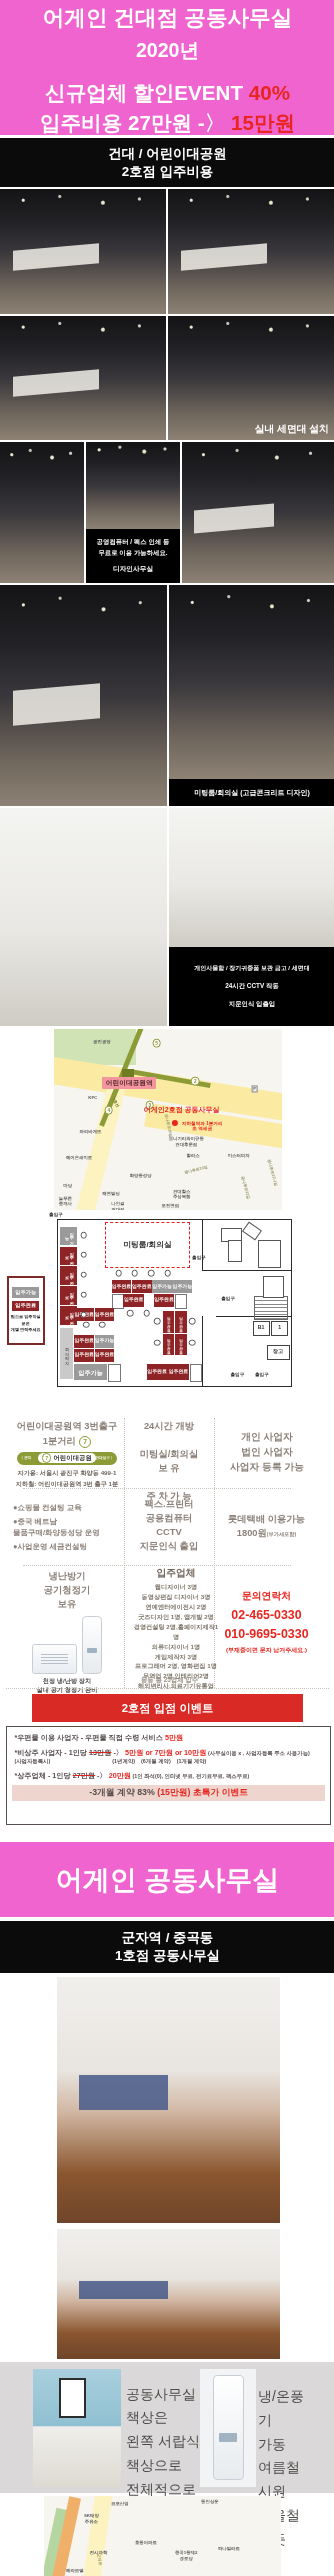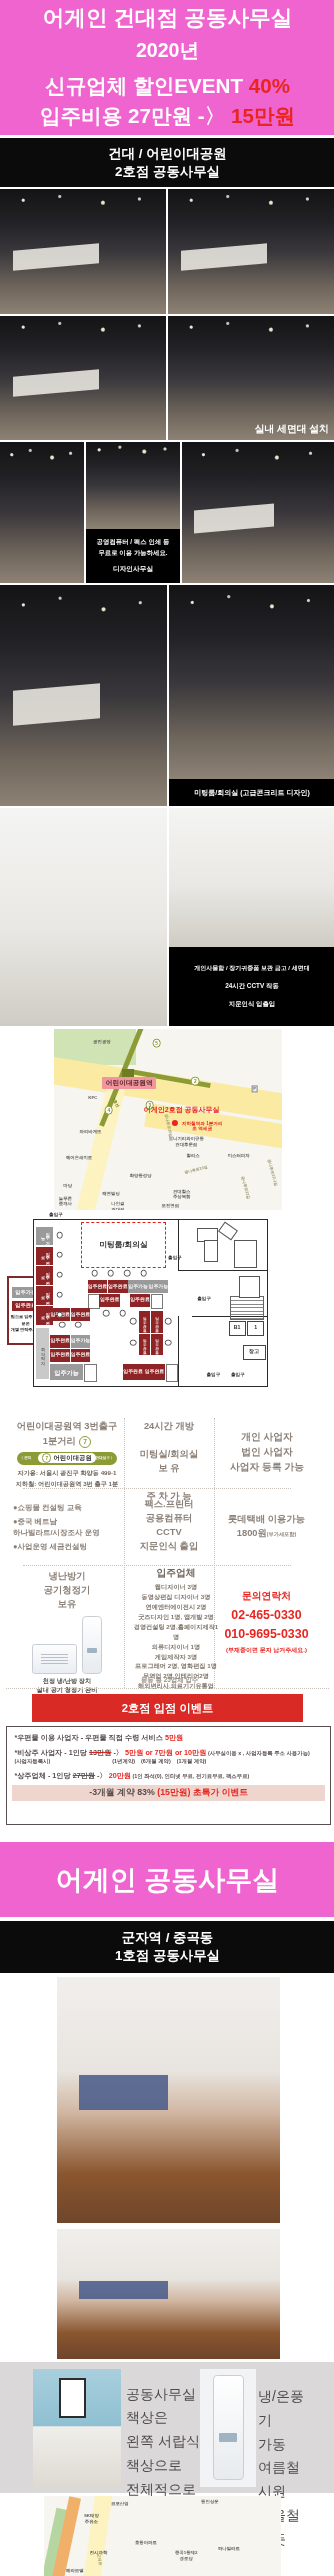--- a/index.html
+++ b/index.html
@@ -118,27 +118,27 @@
   .acphoto{position:absolute;background:#f2f3f4;display:flex;align-items:center;justify-content:center}
 </style>
 </head>
 <body>
 
 <div id="page">
 
   <div class="abs banner-pink" style="left:0;top:0;width:335px;height:135px">
     <div style="font-size:21.6px;padding-top:3.1px">어게인 건대점 공동사무실</div>
     <div style="font-size:19.6px;margin-top:5.2px">2020년</div>
-    <div style="font-size:20.6px;margin-top:8px"><span>신규업체 할인EVENT </span><span class="red">40%</span></div>
+    <div style="font-size:20.6px;margin-top:15px"><span>신규업체 할인EVENT </span><span class="red">40%</span></div>
     <div style="font-size:20.6px;margin-top:2.1px"><span>입주비용 27만원 -〉 </span><span class="red">15만원</span></div>
   </div>
 
   <div class="abs black-band cenflex" style="left:0;top:138px;width:335px;height:49px">
     <div style="font-size:13.4px">건대 / 어린이대공원</div>
-    <div style="font-size:13.4px">2호점 공동사무실</div>
+    <div style="font-size:13.4px">2호점 입주비용</div>
   </div>
 
   <div class="photo ph-dark" style="left:0;top:189px;width:166px;height:125px"></div>
   <div class="photo ph-dark" style="left:168px;top:189px;width:166px;height:125px"></div>
   <div class="photo ph-dark" style="left:0;top:316px;width:166px;height:124px"></div>
   <div class="photo ph-dark ph-plain" style="left:168px;top:316px;width:166px;height:124px">
     <div class="abs" style="right:5.2px;bottom:4.1px;color:#fff;font-size:9.8px;font-weight:bold">실내 세면대 설치</div>
   </div>
 
   <div class="photo ph-dark ph-plain" style="left:0;top:442px;width:84px;height:141px"></div>
@@ -211,21 +211,21 @@
 초 역세권</div>
   </div>
 
   <div class="plabel" style="left:56px;top:1214px">출입구</div>
   <div class="legend" style="left:6.7px;top:1276px;width:34px;height:65px">
     <div class="legchip" style="background:#9a9a9a">입주가능</div>
     <div class="legchip" style="background:#8e2425">입주완료</div>
     <div class="legnote pre">팀으로 입주하실 분은
 개별 연락주세요</div>
   </div>
-  <div class="plan" style="left:33px;top:1219px;width:233px;height:166px">
+  <div class="plan" style="left:57px;top:1219px;width:233px;height:166px">
     <div class="wall" style="left:62%;top:0;width:1px;height:30%"></div>
     <div class="wall" style="left:62%;top:58%;width:1px;height:42%"></div>
     <div class="wall" style="left:62%;top:30%;width:38%;height:1px"></div>
     <div class="wall" style="left:68%;top:58%;width:32%;height:1px"></div>
     <div class="stairs" style="left:84%;top:46%;width:14%;height:13%"></div>
     <div>
         <div class="pblk gray vert" style="left: 1%; top: 4%; width: 7%; height: 11%; font-size: 4.1px;">입주가능</div>
         <div class="pblk red vert" style="left: 1%; top: 16%; width: 7%; height: 11%; font-size: 4.1px;">입주완료</div>
         <div class="pblk red vert" style="left: 1%; top: 28%; width: 7%; height: 11%; font-size: 4.1px;">입주완료</div>
         <div class="pblk red vert" style="left: 1%; top: 40%; width: 7%; height: 11%; font-size: 4.1px;">입주완료</div>
@@ -322,21 +322,21 @@
 주 차 가 능</div>
     </div>
     <div class="gcell" style="left:218px;top:12.4px;width:98px">
       <div class="feat pre" style="font-size:9.8px">개인 사업자
 법인 사업자
 사업자 등록 가능</div>
     </div>
     <div class="gcell bullets" style="left:13px;top:82px;width:109px;align-items:flex-start">
         <div>●쇼핑몰 컨설팅 교육</div>
         <div class="pre">●중국 베트남
-  하나빌라트/시장조사 운영</div>
+  물품구매/화양동성당 운영</div>
         <div>●사업운영 세금컨설팅</div>
       </div>
     <div class="gcell" style="left:128px;top:80px;width:82px">
       <div class="feat pre">팩스.프린터
 공용컴퓨터
 CCTV
 지문인식 출입</div>
     </div>
     <div class="gcell" style="left:216px;top:95px;width:101px">
       <div class="feat" style="font-size:9.3px">롯데택배 이용가능</div>

